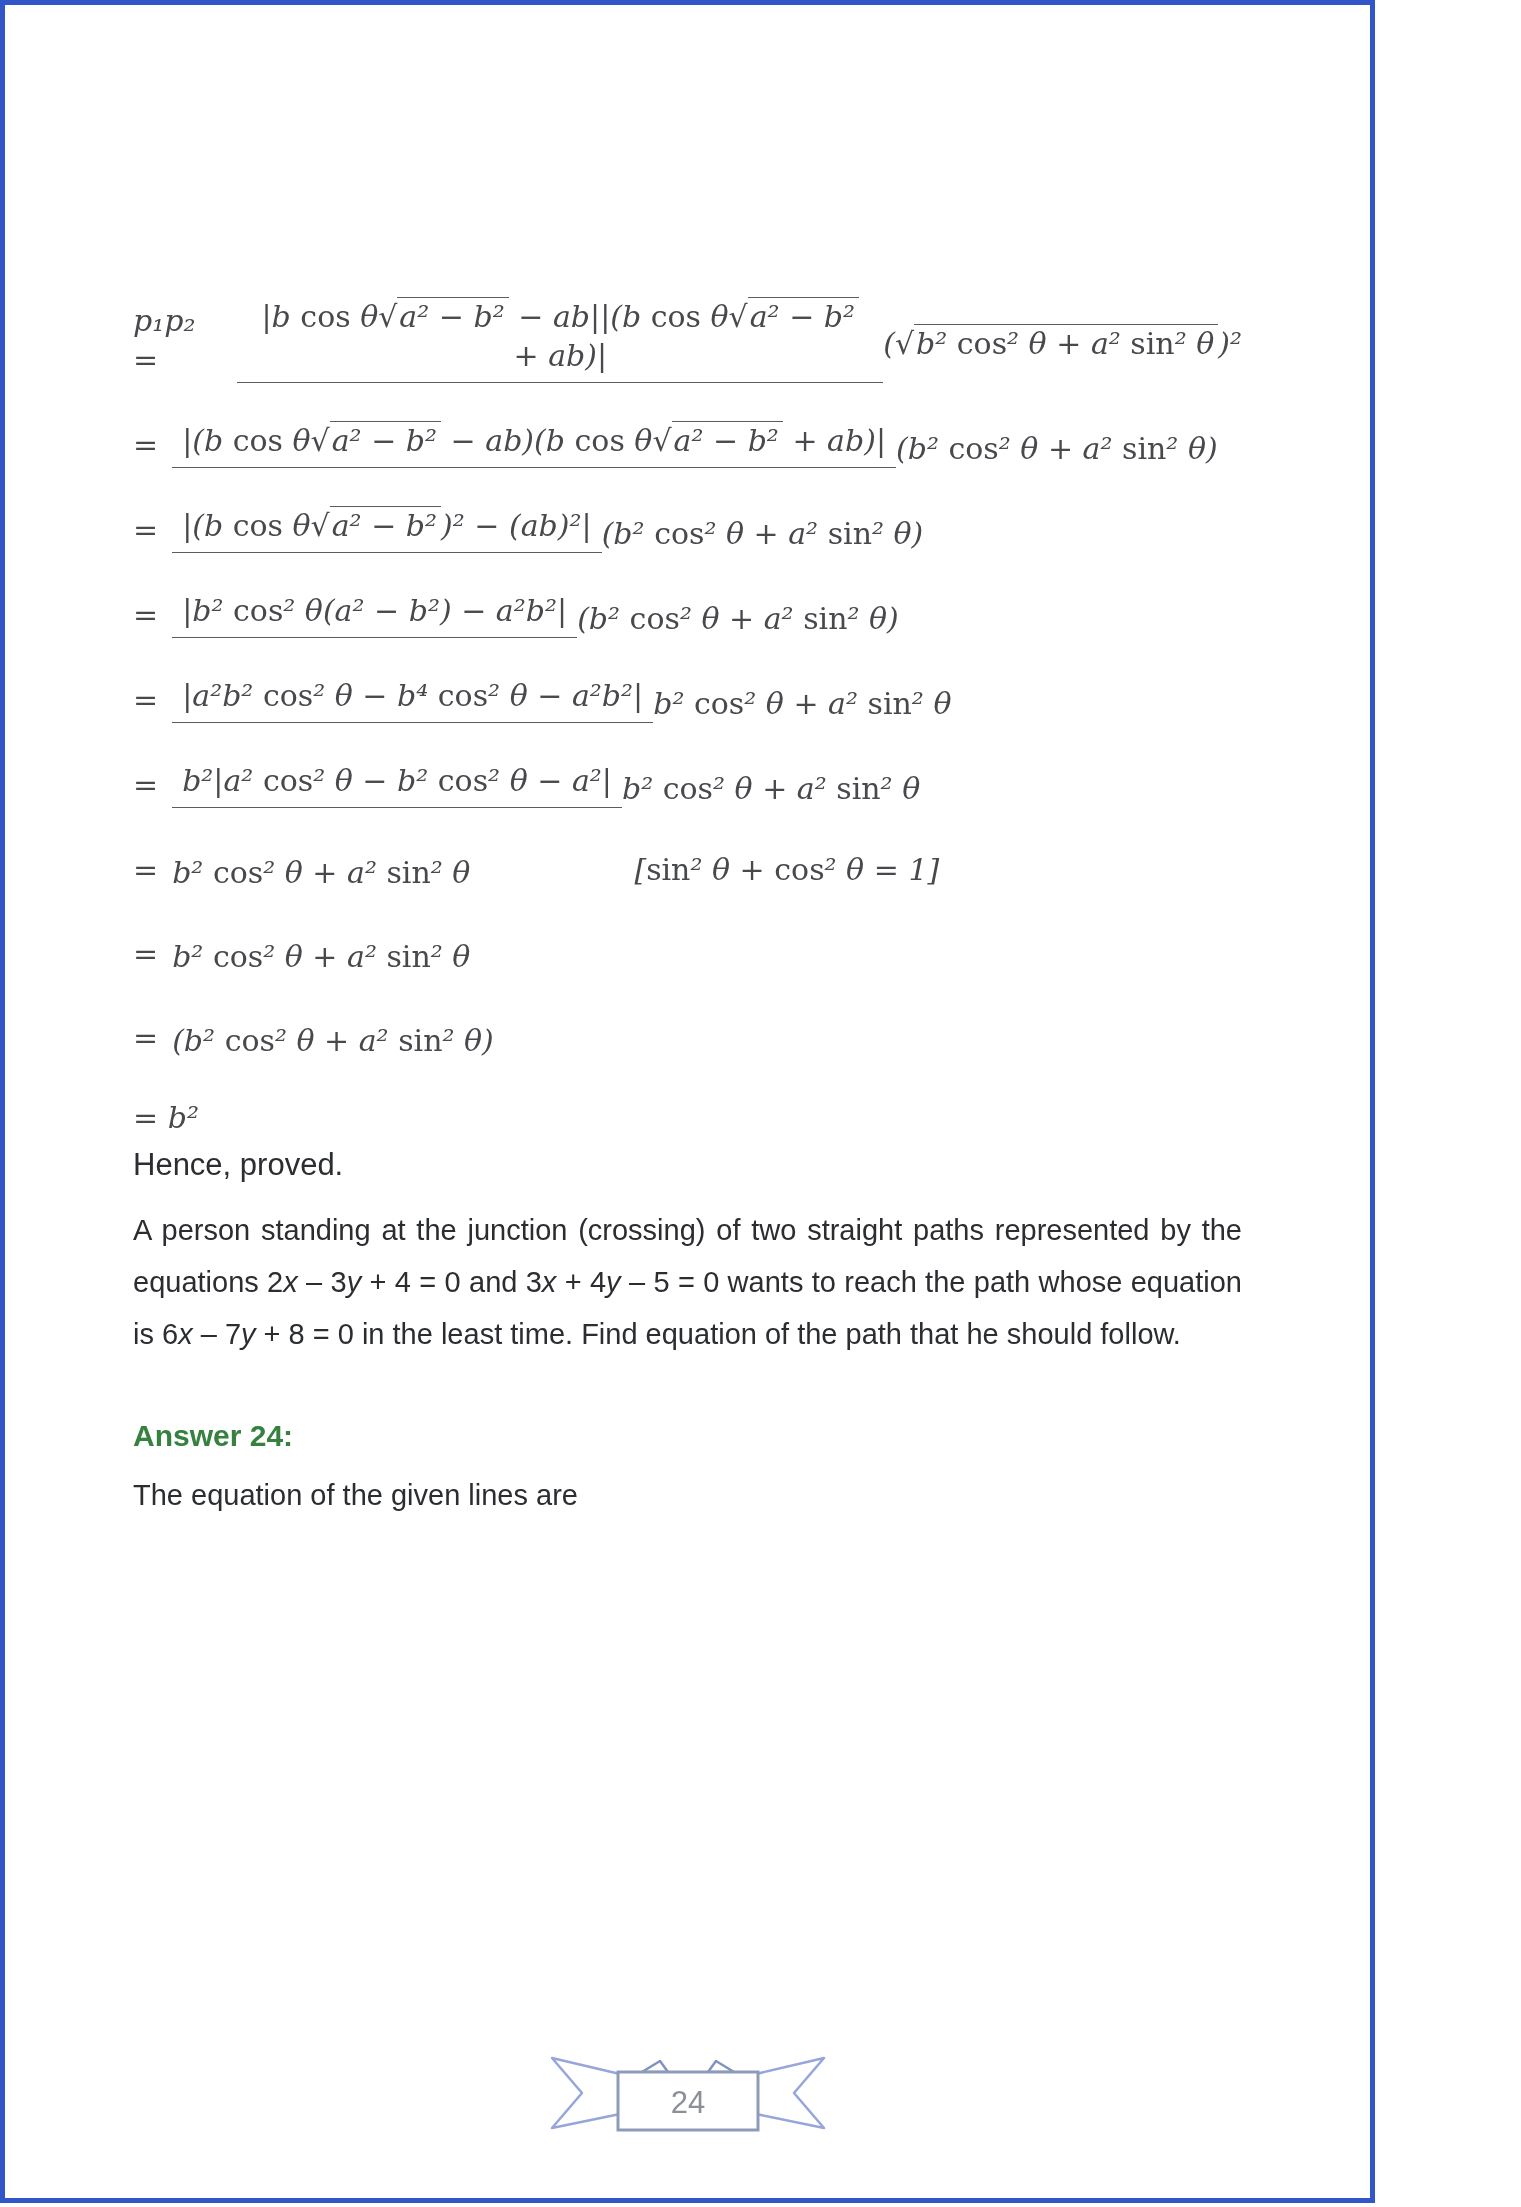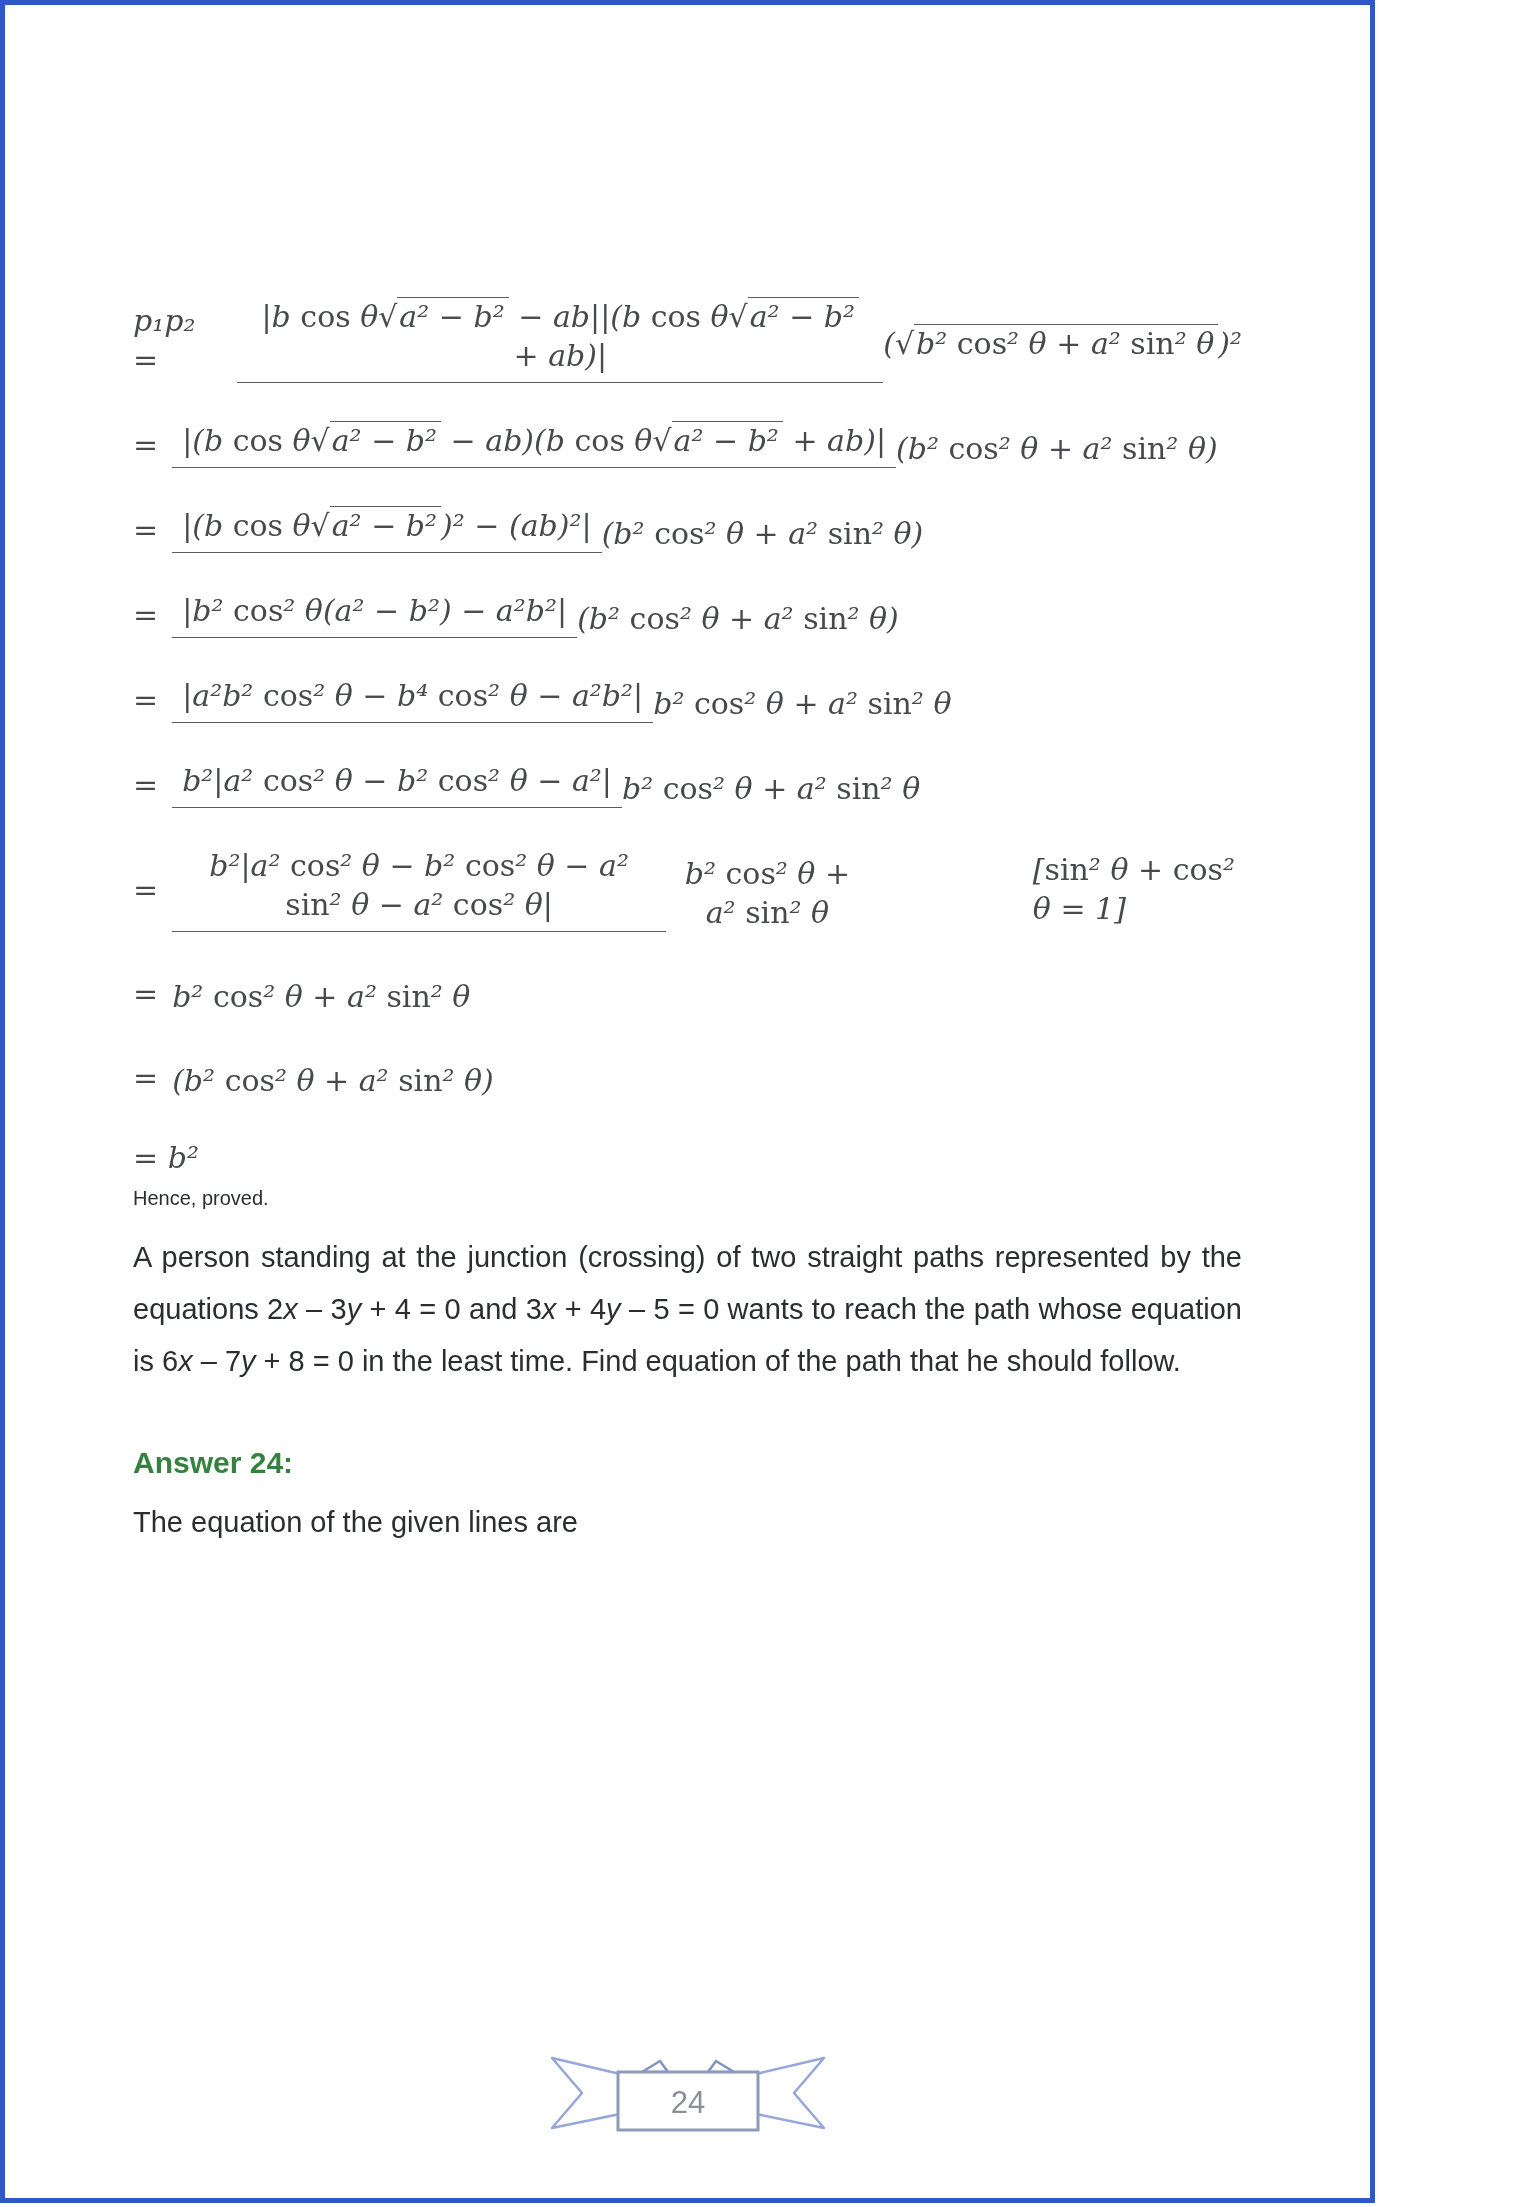--- a/index.html
+++ b/index.html
@@ -42,21 +42,21 @@
   .eqrow{
     display:flex;align-items:center;gap:14px;
     margin-bottom:38px;
   }
   .eqrow.last{margin-bottom:10px;}
   .frac{display:inline-flex;flex-direction:row;align-items:center;vertical-align:middle;}
   .num{border-bottom:1.8px solid #5b5c60;padding:0 10px 7px 10px;text-align:center;}
   .den{padding-top:7px;text-align:center;}
   .eqnote{margin-left:150px;}
   
-  .hence{font-size:20px;margin:6px 0 0 0;}
+  .hence{font-size:31px;margin:6px 0 0 0;}
   .q-heading{
     color:var(--question-red);
     font-size:30px;font-weight:bold;
     margin:128px 0 0 0;
   }
   .q-body{
     font-size:29px;line-height:1.79;
     text-align:justify;
     margin:22px 0 0 0;
   }
@@ -131,21 +131,20 @@
         <span class="lhs math">=</span>
         <span class="frac">
           <span class="num math">b²|a² <span class="fn">cos</span>² θ − b² <span class="fn">cos</span>² θ − a²|</span>
           <span class="den math">b² <span class="fn">cos</span>² θ + a² <span class="fn">sin</span>² θ</span>
         </span>
       </div>
 
       <div class="eqrow">
         <span class="lhs math">=</span>
         <span class="frac">
-          <span class="num math">b²|a² <span class="fn">cos</span>² θ − b² <span class="fn">cos</span>² θ − a² <span class="fn">sin</span>² θ − a² <span class="fn">cos</span>² θ|</span>
           <span class="den math">b² <span class="fn">cos</span>² θ + a² <span class="fn">sin</span>² θ</span>
         </span>
         <span class="eqnote math">[<span class="fn">sin</span>² θ + <span class="fn">cos</span>² θ = 1]</span>
       </div>
 
       <div class="eqrow">
         <span class="lhs math">=</span>
         <span class="frac">
           <span class="den math">b² <span class="fn">cos</span>² θ + a² <span class="fn">sin</span>² θ</span>
         </span>

